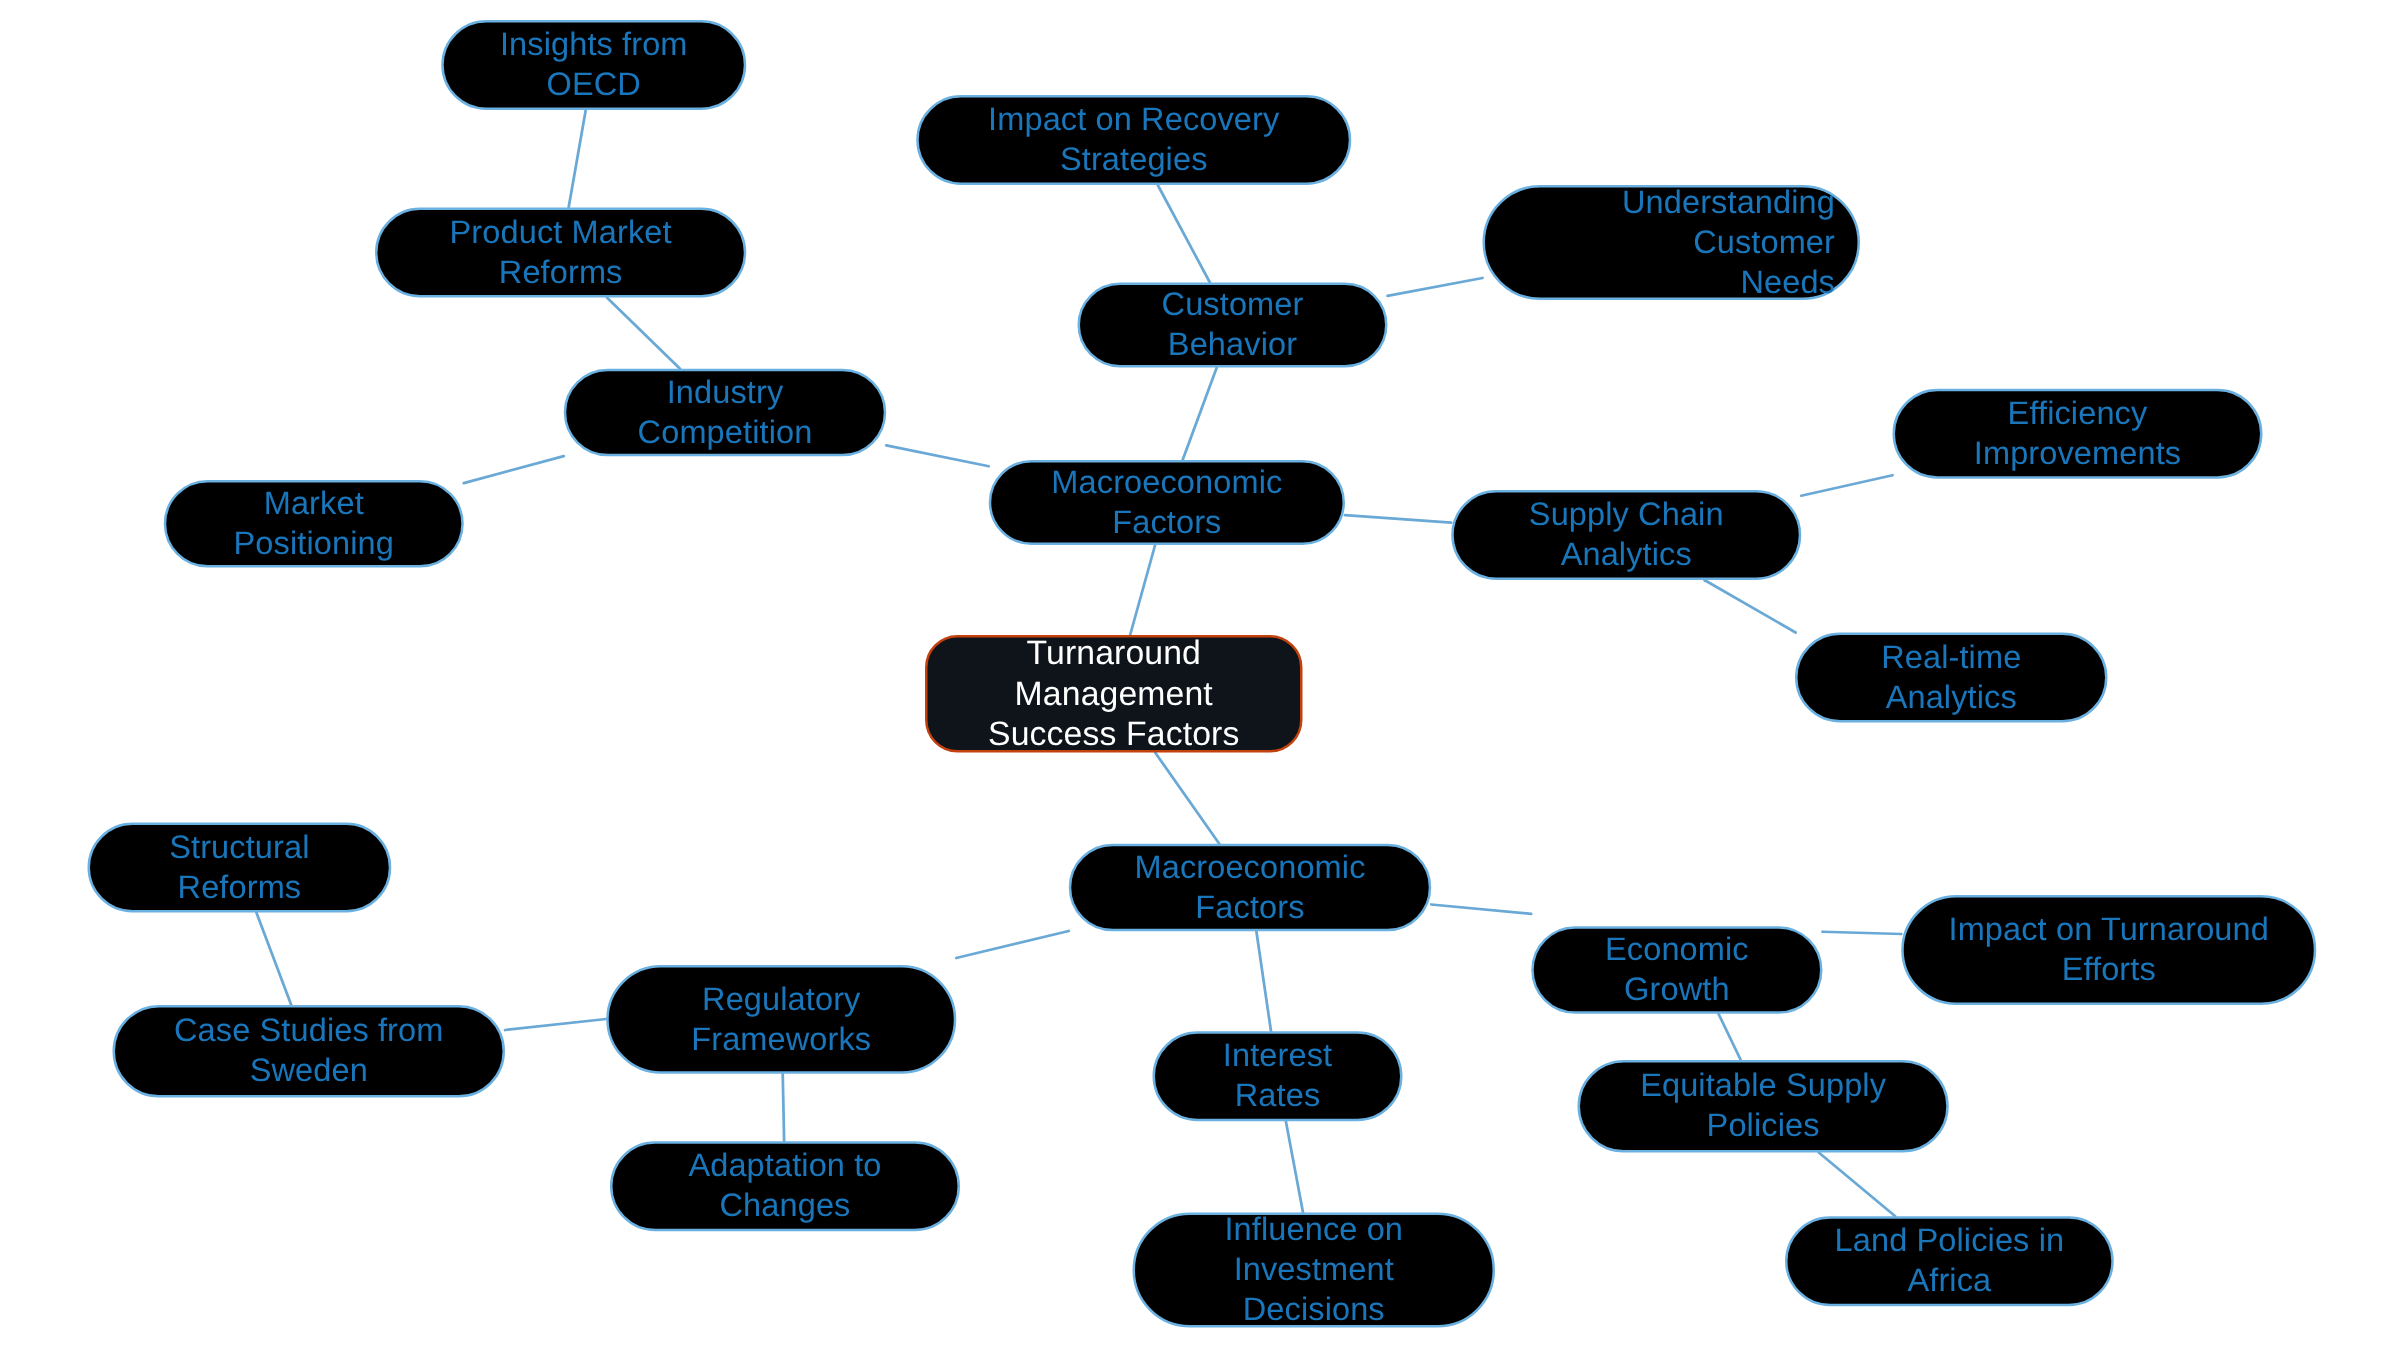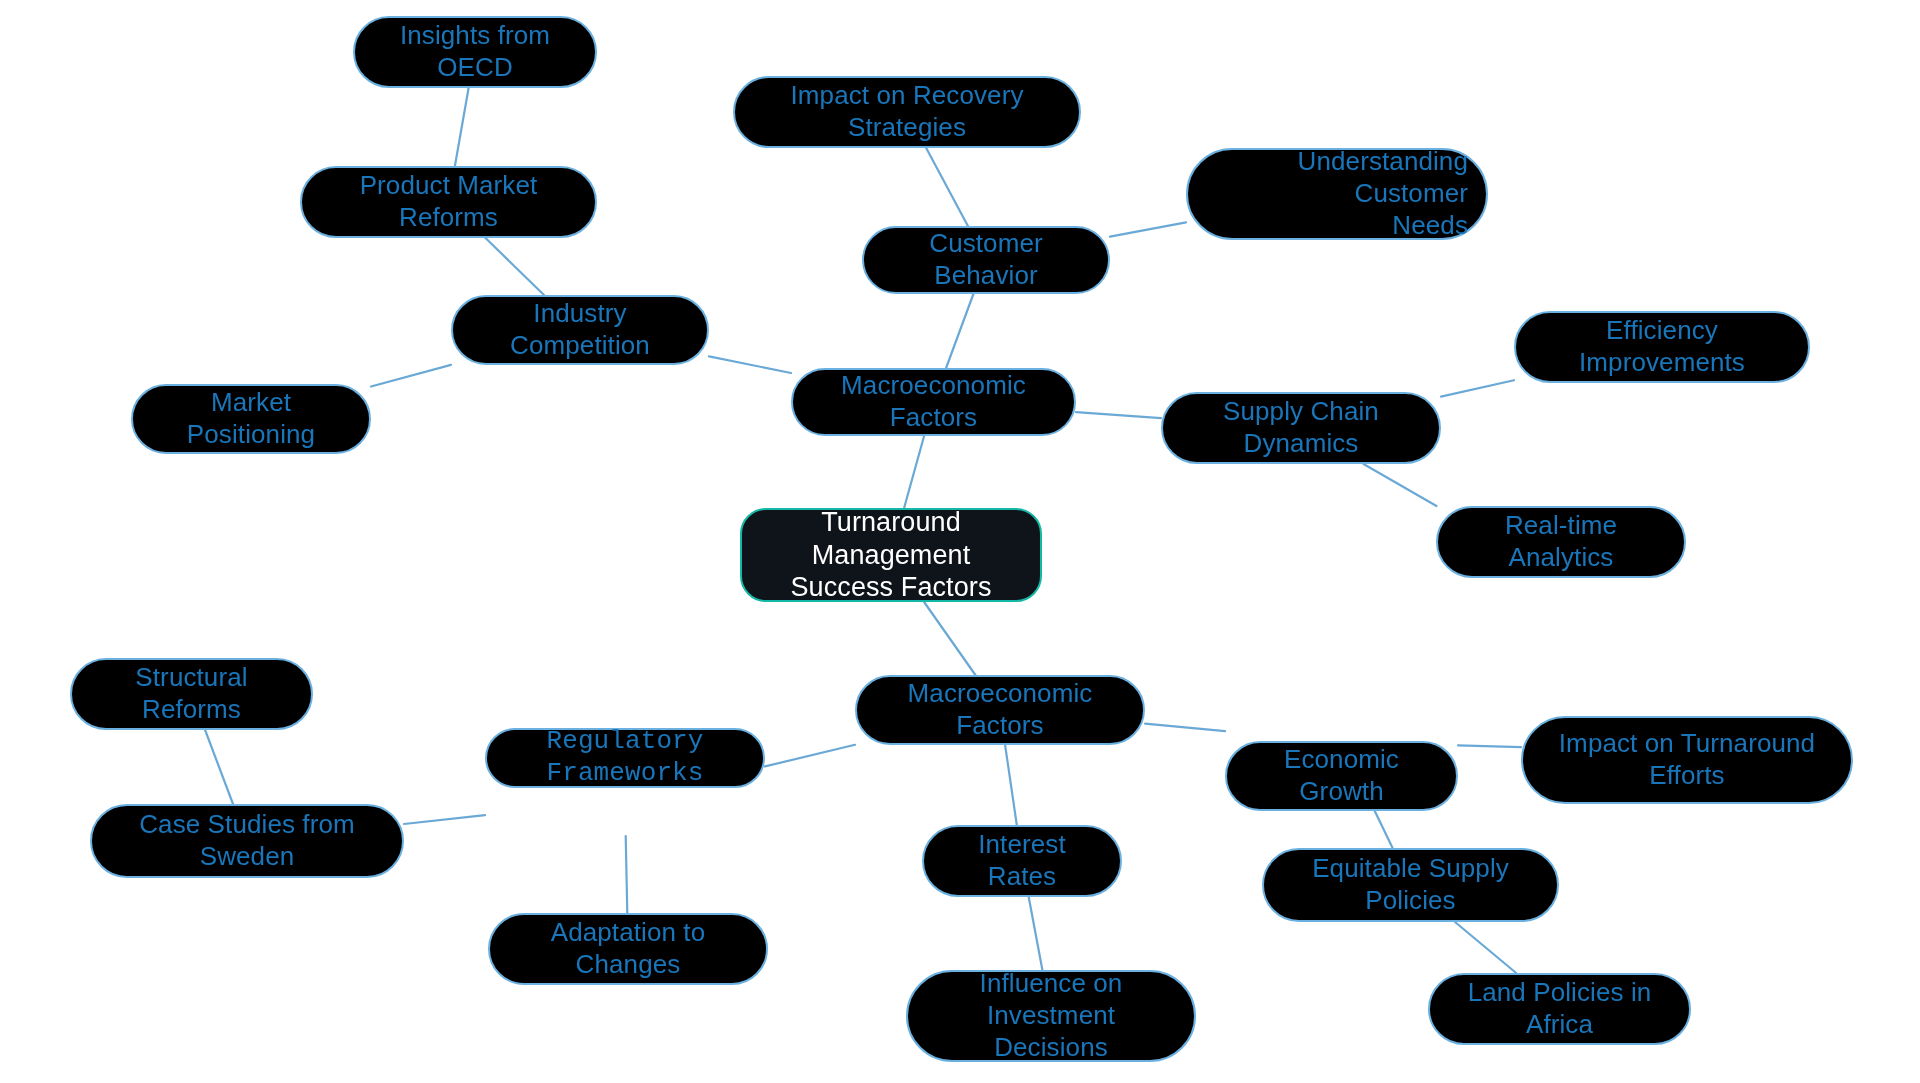--- a/index.html
+++ b/index.html
@@ -43,21 +43,21 @@
   }
   .node-branch {
     background: #000000;
     border: 2px solid #6ab0e0;
     color: #1a76ba;
     font-size: 26px;
     letter-spacing: 0.1px;
   }
   .node-root {
     background: #0f141b;
-    border: 2px solid #14b8a6;
+    border: 2px solid #c2410c;
     color: #ffffff;
     font-size: 27px;
     border-radius: 26px;
     letter-spacing: 0.1px;
   }
 </style>
 </head>
 <body>
 
 <div id="mindmap-canvas">
@@ -85,30 +85,30 @@
       <line x1="1358.4" y1="777.0" x2="1392.6" y2="848.0" stroke="#6aa9d6" stroke-width="2.2" stroke-linecap="round"></line>
       <line x1="1455.0" y1="922.0" x2="1516.2" y2="973.0" stroke="#6aa9d6" stroke-width="2.2" stroke-linecap="round"></line>
     </svg>
   <div id="node-layer">
       <div class="node node-root" style="left: 740px; top: 508px; width: 302px; height: 94px;">Turnaround Management
 Success Factors</div>
       <div class="node node-branch" style="left: 791px; top: 368px; width: 285px; height: 68px;">Macroeconomic Factors</div>
       <div class="node node-branch" style="left: 855px; top: 675px; width: 290px; height: 70px;">Macroeconomic Factors</div>
       <div class="node node-branch" style="left: 451px; top: 295px; width: 258px; height: 70px;">Industry Competition</div>
       <div class="node node-branch" style="left: 862px; top: 226px; width: 248px; height: 68px;">Customer Behavior</div>
-      <div class="node node-branch" style="left: 1161px; top: 392px; width: 280px; height: 72px;">Supply Chain Dynamics</div>
+      <div class="node node-branch" style="left: 1161px; top: 392px; width: 280px; height: 72px;">Supply Chain Analytics</div>
       <div class="node node-branch" style="left: 300px; top: 166px; width: 297px; height: 72px;">Product Market Reforms</div>
       <div class="node node-branch" style="left: 353px; top: 16px; width: 244px; height: 72px;">Insights from OECD</div>
       <div class="node node-branch" style="left: 131px; top: 384px; width: 240px; height: 70px;">Market Positioning</div>
       <div class="node node-branch" style="left: 733px; top: 76px; width: 348px; height: 72px;">Impact on Recovery Strategies</div>
       <div class="node node-branch" style="left: 1186px; top: 148px; width: 302px; height: 92px; text-align: right;">Understanding Customer
 Needs</div>
       <div class="node node-branch" style="left: 1514px; top: 311px; width: 296px; height: 72px;">Efficiency Improvements</div>
       <div class="node node-branch" style="left: 1436px; top: 506px; width: 250px; height: 72px;">Real-time Analytics</div>
-      <div class="node node-branch" style="left: 485px; top: 728px; width: 280px; height: 60px; font-family: Liberation Mono, monospace;">Regulatory Frameworks</div>
+      <div class="node node-branch" style="left: 485px; top: 772px; width: 280px; height: 87px;">Regulatory Frameworks</div>
       <div class="node node-branch" style="left: 922px; top: 825px; width: 200px; height: 72px;">Interest Rates</div>
       <div class="node node-branch" style="left: 1225px; top: 707px; width: 233px; height: 70px; margin-top: 34px;">Economic Growth</div>
       <div class="node node-branch" style="left: 90px; top: 804px; width: 314px; height: 74px;">Case Studies from Sweden</div>
       <div class="node node-branch" style="left: 70px; top: 658px; width: 243px; height: 72px;">Structural Reforms</div>
       <div class="node node-branch" style="left: 488px; top: 913px; width: 280px; height: 72px;">Adaptation to Changes</div>
       <div class="node node-branch" style="left: 906px; top: 970px; width: 290px; height: 92px;">Influence on Investment
 Decisions</div>
       <div class="node node-branch" style="left: 1521px; top: 716px; width: 332px; height: 88px;">Impact on Turnaround Efforts</div>
       <div class="node node-branch" style="left: 1262px; top: 848px; width: 297px; height: 74px;">Equitable Supply Policies</div>
       <div class="node node-branch" style="left: 1428px; top: 973px; width: 263px; height: 72px;">Land Policies in Africa</div>

